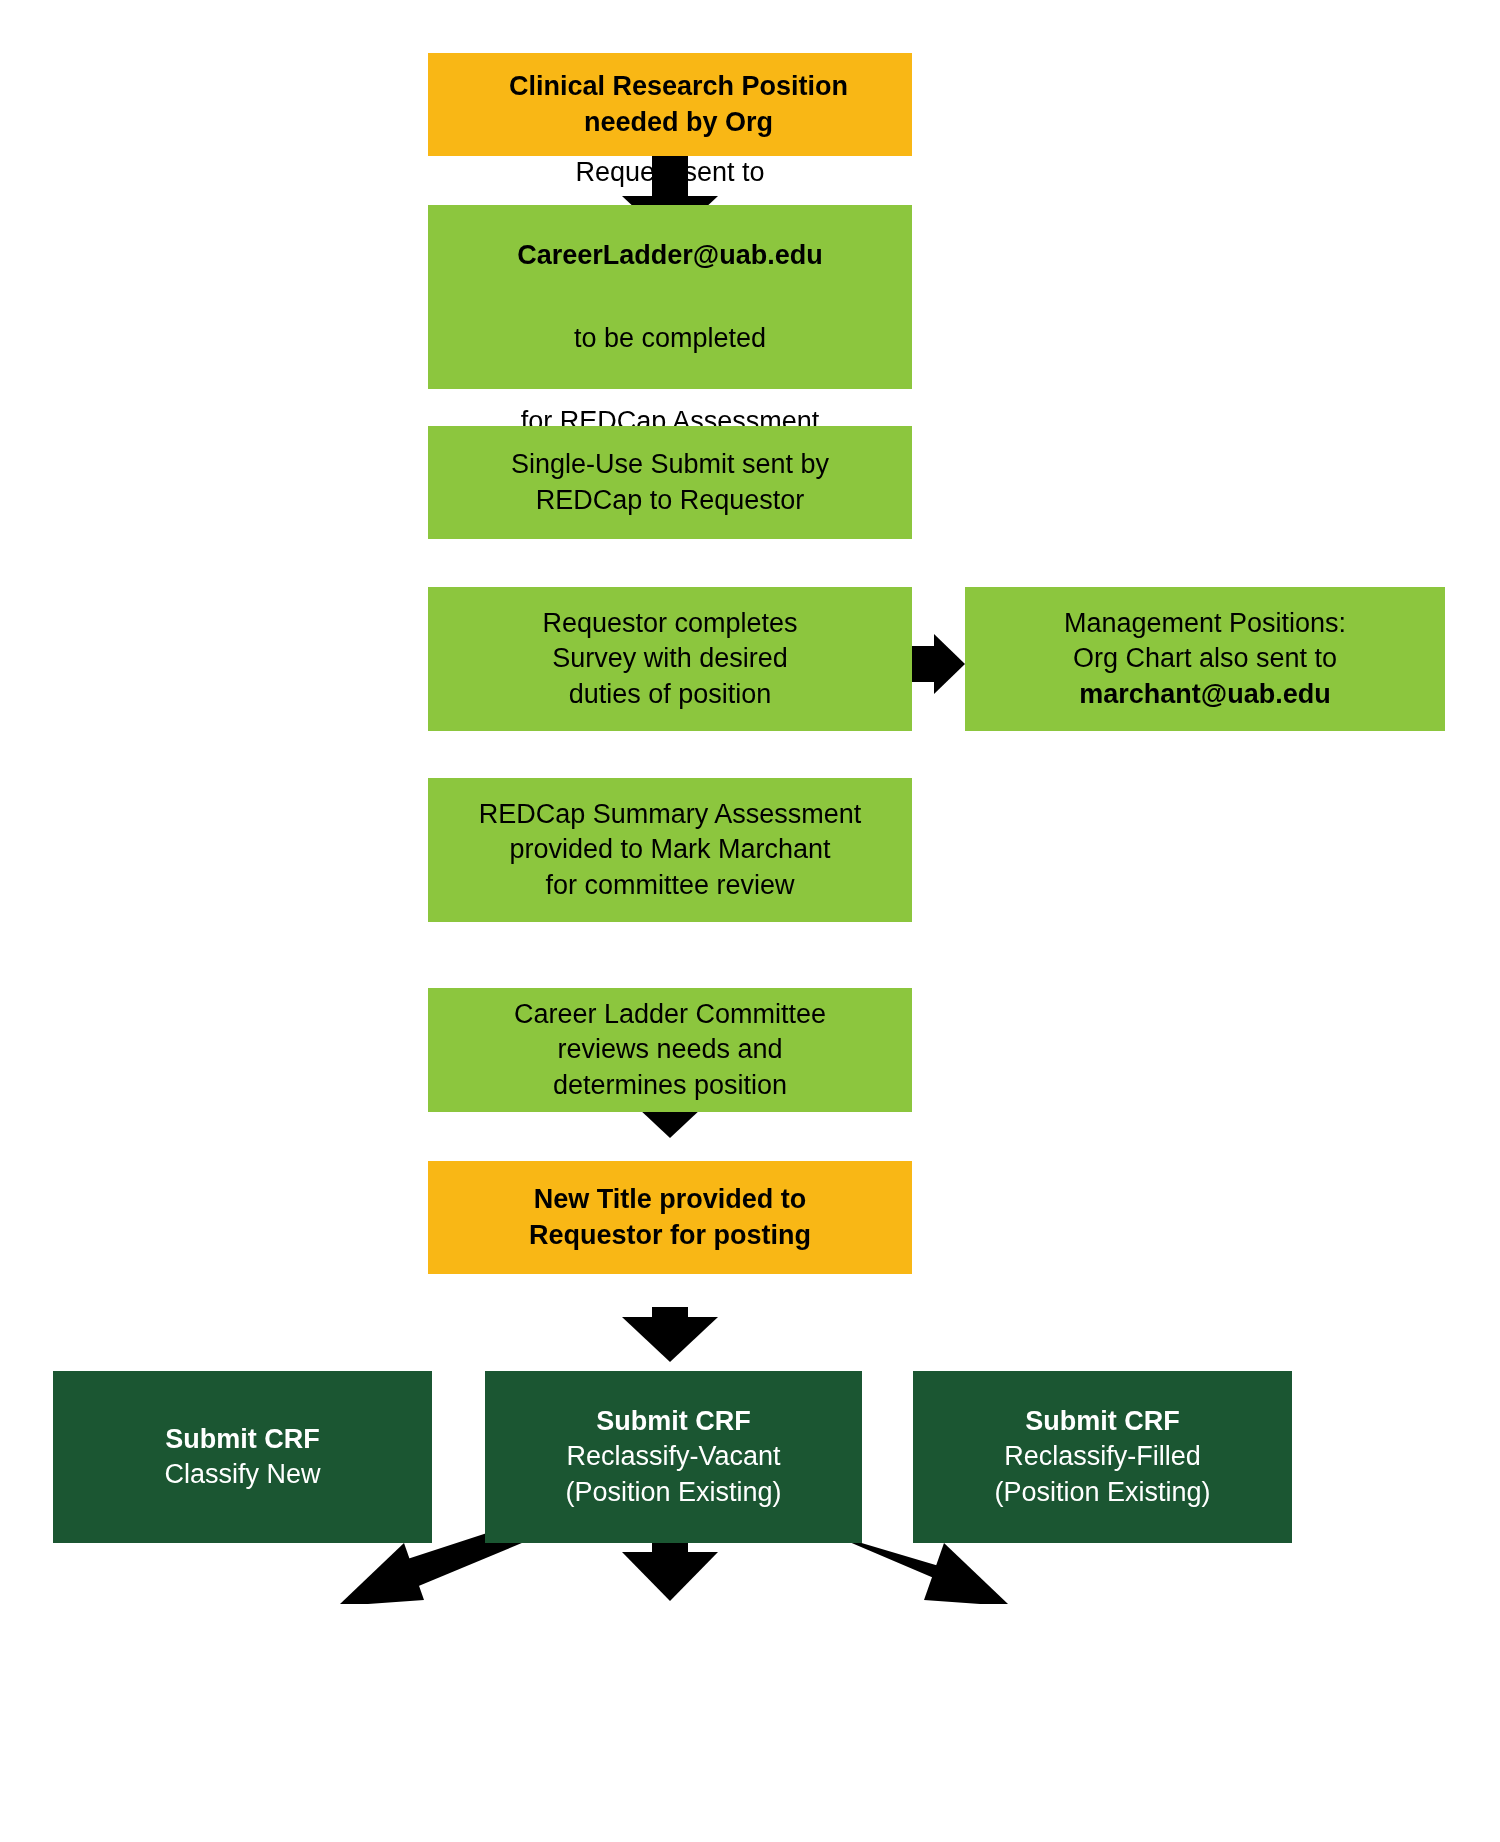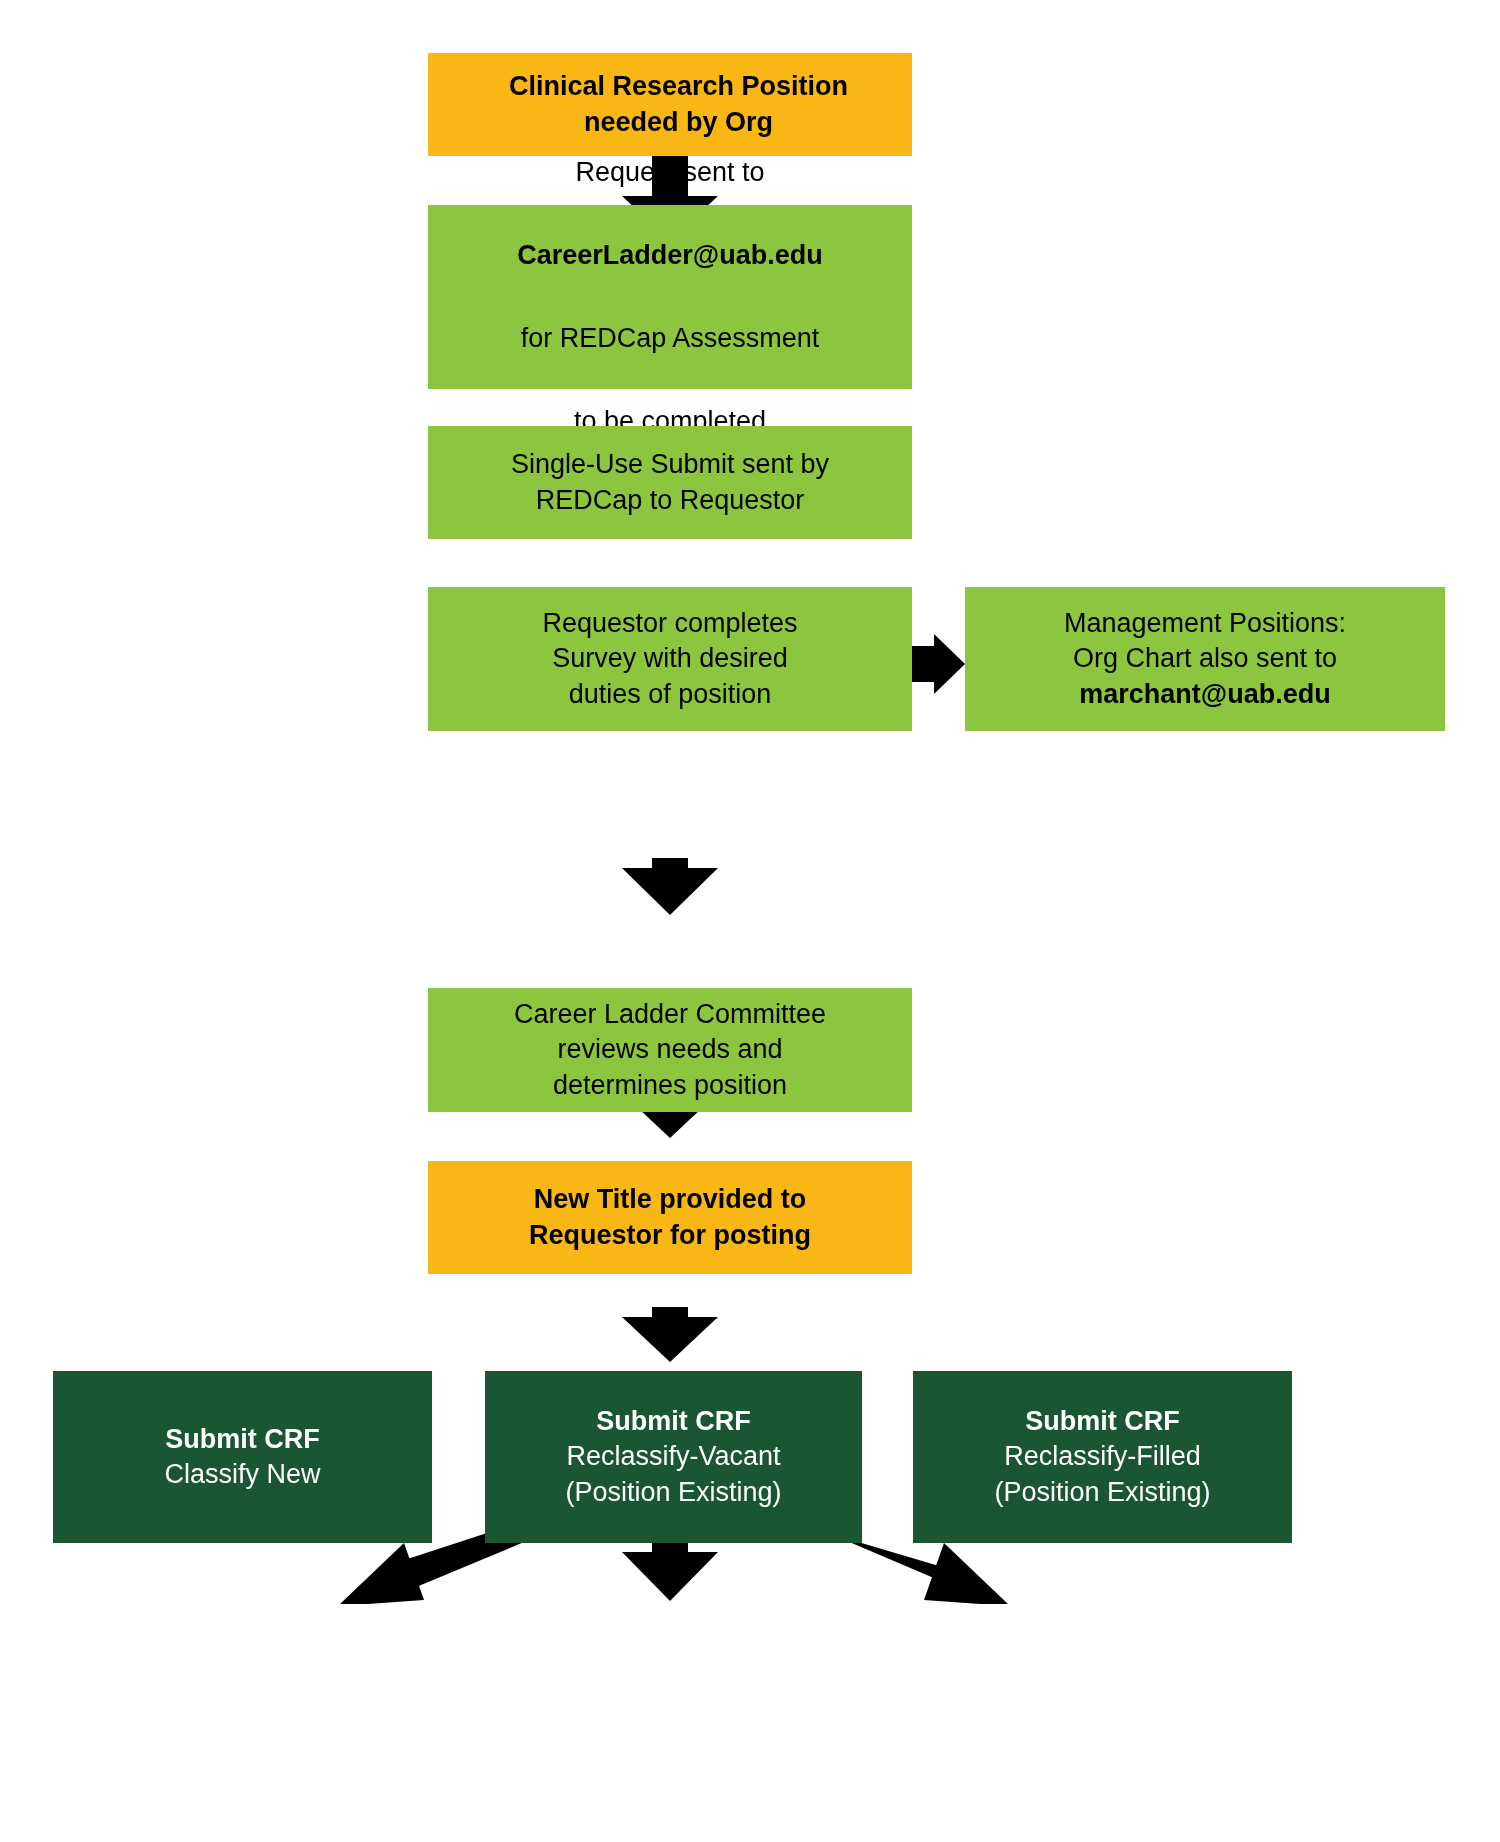--- a/index.html
+++ b/index.html
@@ -116,41 +116,46 @@
   </svg>
 
   <div class="node node-start" style="left:428px; top:53px; width:484px; height:103px;padding-left:17px;">
     <span class="ln b">Clinical Research Position</span>
     <span class="ln b">needed by Org</span>
   </div>
 
   <div class="node node-step" style="left:428px; top:205px; width:484px; height:184px;gap:48px;">
     <span class="ln">Request sent to</span>
     <span class="ln b">CareerLadder@uab.edu</span>
+    <span class="ln">to be completed</span>
     <span class="ln">for REDCap Assessment</span>
-    <span class="ln">to be completed</span>
   </div>
 
   <div class="node node-step" style="left:428px; top:426px; width:484px; height:113px;">
     <span class="ln">Single-Use Submit sent by</span>
     <span class="ln">REDCap to Requestor</span>
   </div>
 
   <div class="node node-step" style="left:428px; top:587px; width:484px; height:144px;">
     <span class="ln">Requestor completes</span>
     <span class="ln">Survey with desired</span>
     <span class="ln">duties of position</span>
   </div>
 
   <div class="node node-step" style="left:965px; top:587px; width:480px; height:144px;">
     <span class="ln">Management Positions:</span>
     <span class="ln">Org Chart also sent to</span>
     <span class="ln b">marchant@uab.edu</span>
   </div>
 
+  <div class="node node-step" style="left:428px; top:778px; width:484px; height:144px;">
+    <span class="ln">REDCap Summary Assessment</span>
+    <span class="ln">provided to Mark Marchant</span>
+    <span class="ln">for committee review</span>
+  </div>
 
   <div class="node node-step" style="left:428px; top:988px; width:484px; height:124px;">
     <span class="ln">Career Ladder Committee</span>
     <span class="ln">reviews needs and</span>
     <span class="ln">determines position</span>
   </div>
 
   <div class="node node-result" style="left:428px; top:1161px; width:484px; height:113px;">
     <span class="ln b">New Title provided to</span>
     <span class="ln b">Requestor for posting</span>

